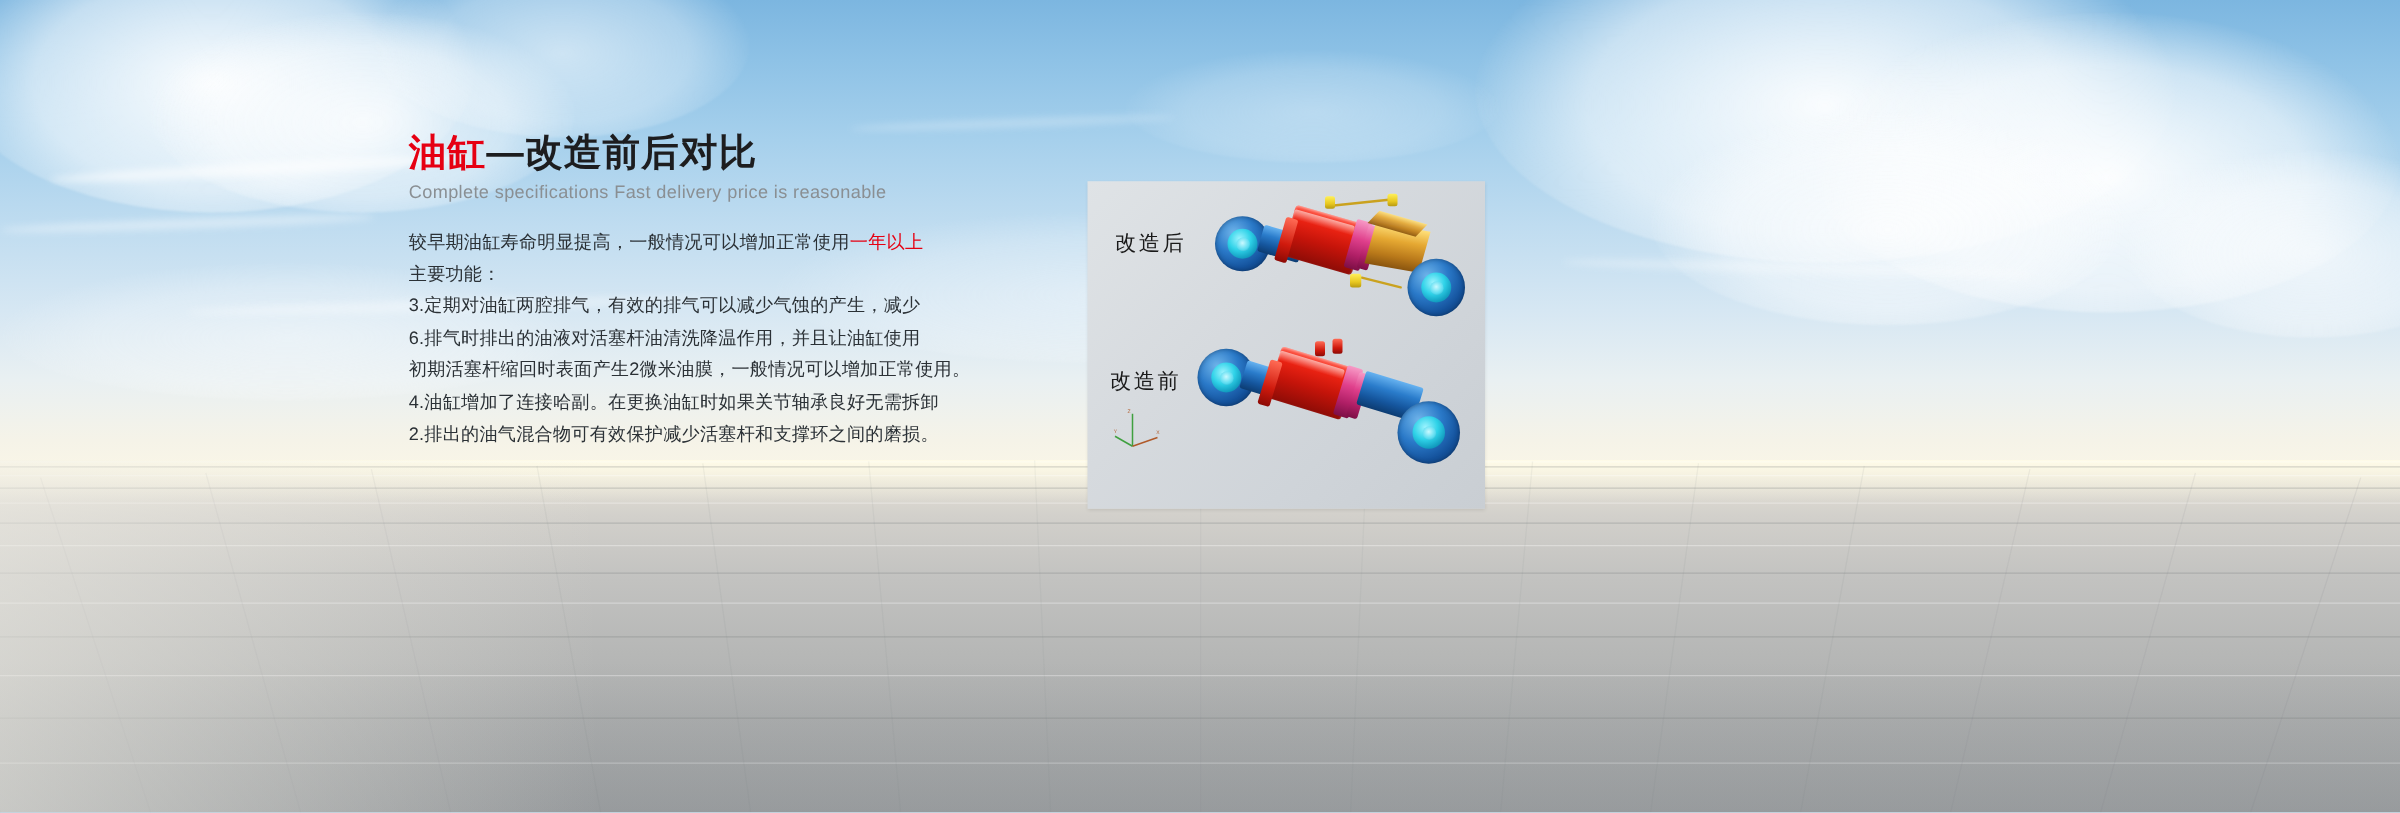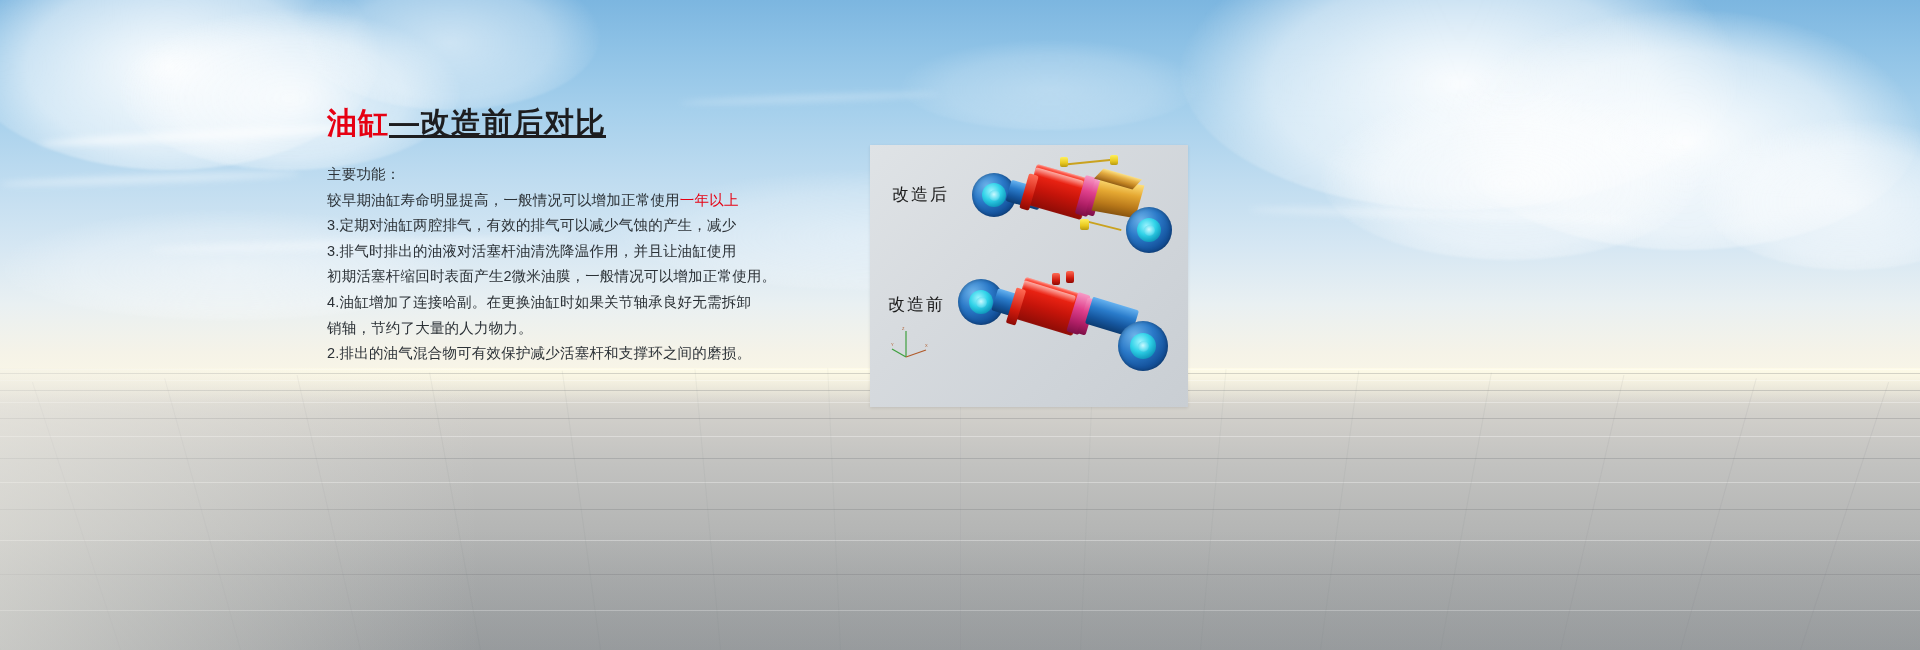--- a/index.html
+++ b/index.html
@@ -71,21 +71,21 @@
   .left-blur {
     position: absolute; left: 0; top: 0; width: 480px; height: 282px;
     background: linear-gradient(to right, rgba(240,238,230,0.55), rgba(240,238,230,0));
   }
 
   
   .content { position: absolute; left: 327px; top: 104px; width: 520px; }
   .title-line { white-space: nowrap; font-size: 30px; font-weight: bold; letter-spacing: 1px;
                 line-height: 38px; }
   .t-red  { color: #e60012; }
-  .t-dark { color: #1d1d1f; text-decoration: underline; }
+  .t-dark { color: #1d1d1f; }
   .subtitle {
     margin-top: 4px; font-size: 14.5px; color: #8a8f93; letter-spacing: .3px;
     white-space: nowrap; font-weight: 400;
   }
   .body-block { margin-top: 20px; }
   .body-line {
     font-size: 14.5px; color: #2b3136; line-height: 25.6px; white-space: nowrap;
     letter-spacing: .2px;
   }
   .body-line .hl { color: #e60012; }
@@ -212,28 +212,28 @@
         <div class="tile-v" style="left: 1800px; transform: rotate(18.2deg); opacity: 0.51;"></div>
       </div>
     <div class="shadow-band"></div>
     <div class="left-blur"></div>
   </div>
 
   <div class="content">
     <div class="title-line">
       <span class="t-red">油缸</span><span class="t-dark">—改造前后对比</span>
     </div>
+    <div class="subtitle">Complete specifications Fast delivery price is reasonable</div>
     <div class="body-block" id="body-block">
+        <div class="body-line"><span>较早期油缸寿命明显提高，一般情况可以增加正常使用</span><span class="hl">一年以上</span></div>
         <div class="body-line"><span>主要功能：</span></div>
-        <div class="body-line"><span>较早期油缸寿命明显提高，一般情况可以增加正常使用</span><span class="hl">一年以上</span></div>
         <div class="body-line"><span>3.定期对油缸两腔排气，有效的排气可以减少气蚀的产生，减少</span></div>
-        <div class="body-line"><span>3.排气时排出的油液对活塞杆油清洗降温作用，并且让油缸使用</span></div>
+        <div class="body-line"><span>6.排气时排出的油液对活塞杆油清洗降温作用，并且让油缸使用</span></div>
         <div class="body-line"><span>初期活塞杆缩回时表面产生2微米油膜，一般情况可以增加正常使用。</span></div>
         <div class="body-line"><span>4.油缸增加了连接哈副。在更换油缸时如果关节轴承良好无需拆卸</span></div>
-        <div class="body-line"><span>销轴，节约了大量的人力物力。</span></div>
         <div class="body-line"><span>2.排出的油气混合物可有效保护减少活塞杆和支撑环之间的磨损。</span></div>
       </div>
   </div>
 
   <div class="panel">
 
     <div class="panel-label lbl-after">改造后</div>
     <div class="panel-label lbl-before">改造前</div>
 
     <svg class="axis" viewBox="0 0 40 36">

